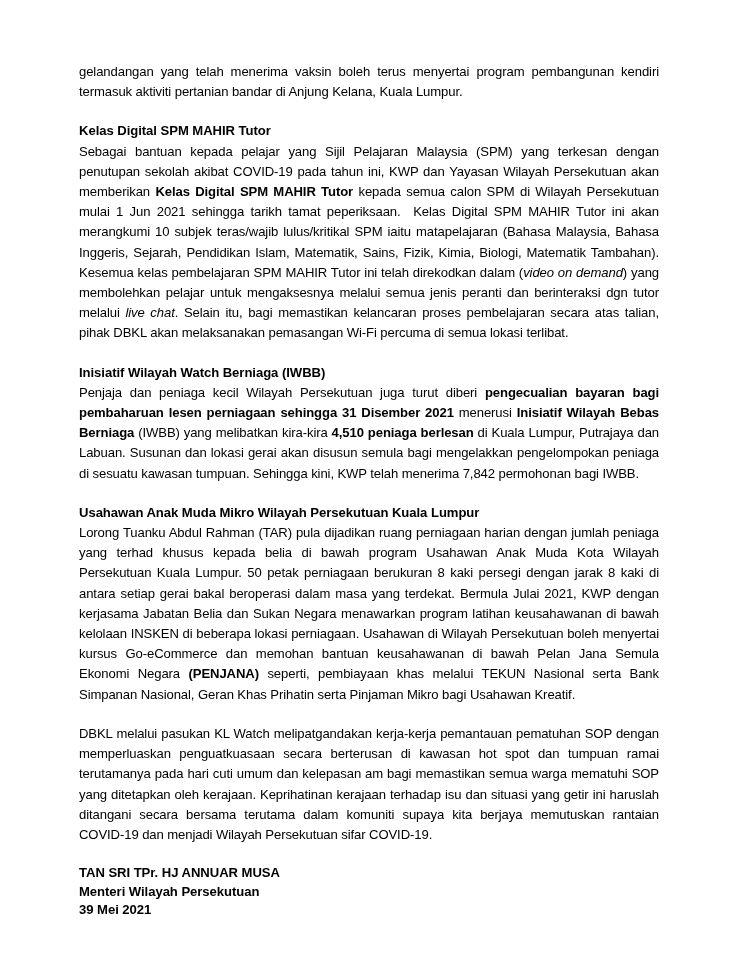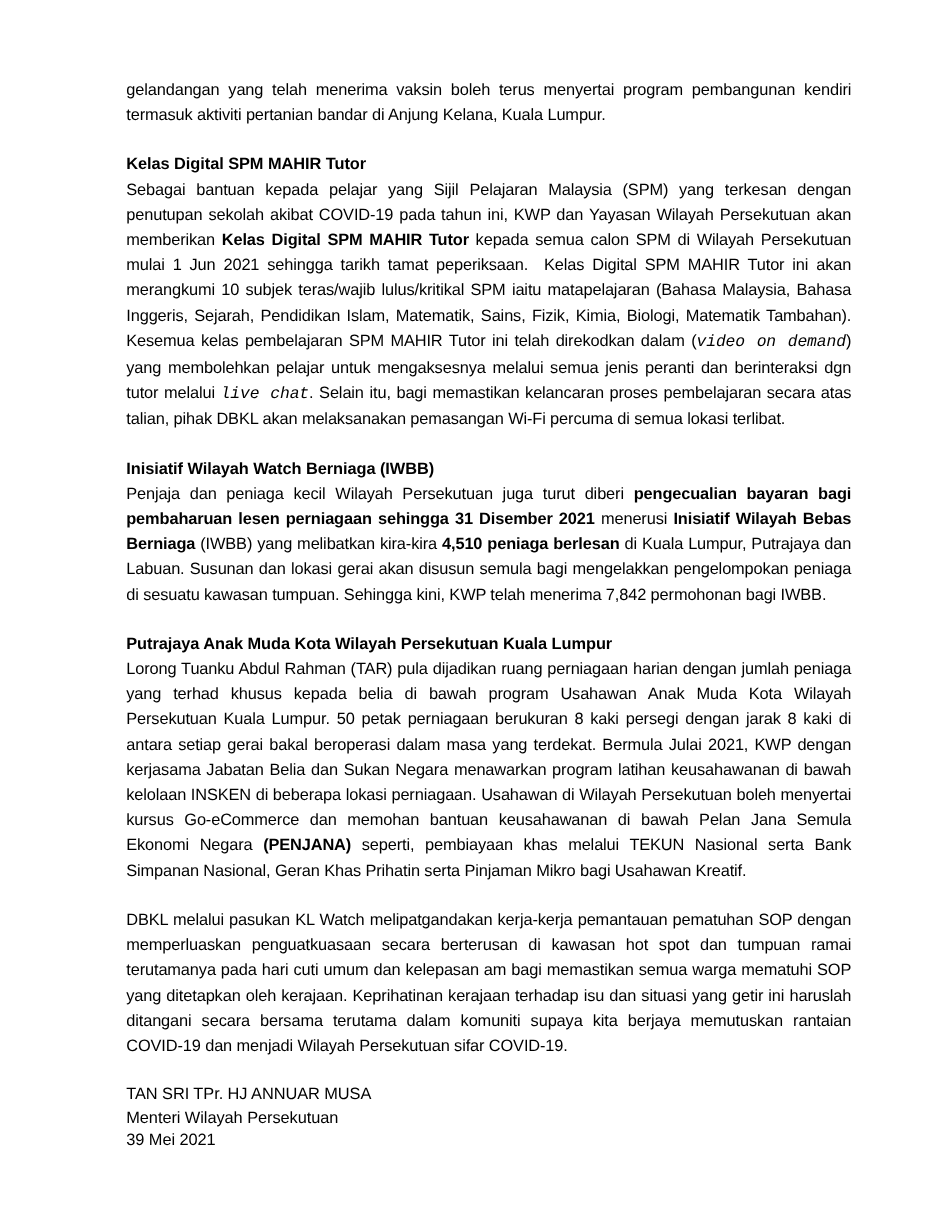--- a/index.html
+++ b/index.html
@@ -14,21 +14,21 @@
   .page {
     position: relative;
     width: 750px;
     height: 971px;
     background: #ffffff;
     overflow: hidden;
     box-sizing: border-box;
   }
   .doc-body {
     position: absolute;
-    left: 101px;
+    left: 79px;
     top: 62px;
     width: 580px;
   }
   p.para {
     margin: 0;
     font-size: 13.1px;
     line-height: 20.2px;
     text-align: justify;
     text-justify: inter-word;
     letter-spacing: -0.1px;
@@ -41,26 +41,26 @@
     text-align: left;
     letter-spacing: -0.05px;
   }
   .section-gap {
     height: 19px;
   }
   .sig {
     margin: 0;
     font-size: 13.1px;
     line-height: 18.6px;
-    font-weight: normal;
+    font-weight: bold;
     text-align: left;
     letter-spacing: -0.05px;
   }
   b, strong { font-weight: bold; }
-  i, em { font-style: italic; font-family: Liberation Mono, monospace; }
+  i, em { font-style: italic; }
 </style>
 </head>
 <body>
 
 <div class="page">
   <div class="doc-body">
 
     <p class="para">gelandangan yang telah menerima vaksin boleh terus menyertai program pembangunan kendiri termasuk aktiviti pertanian bandar di Anjung Kelana, Kuala Lumpur.</p>
 
     <div class="section-gap"></div>
@@ -68,21 +68,21 @@
     <h2 class="heading">Kelas Digital SPM MAHIR Tutor</h2>
     <p class="para">Sebagai bantuan kepada pelajar yang Sijil Pelajaran Malaysia (SPM) yang terkesan dengan penutupan sekolah akibat COVID-19 pada tahun ini, KWP dan Yayasan Wilayah Persekutuan akan memberikan <b>Kelas Digital SPM MAHIR Tutor</b> kepada semua calon SPM di Wilayah Persekutuan mulai 1 Jun 2021 sehingga tarikh tamat peperiksaan.&nbsp; Kelas Digital SPM MAHIR Tutor ini akan merangkumi 10 subjek teras/wajib lulus/kritikal SPM iaitu matapelajaran (Bahasa Malaysia, Bahasa Inggeris, Sejarah, Pendidikan Islam, Matematik, Sains, Fizik, Kimia, Biologi, Matematik Tambahan). Kesemua kelas pembelajaran SPM MAHIR Tutor ini telah direkodkan dalam (<i>video on demand</i>) yang membolehkan pelajar untuk mengaksesnya melalui semua jenis peranti dan berinteraksi dgn tutor melalui <i>live chat</i>. Selain itu, bagi memastikan kelancaran proses pembelajaran secara atas talian, pihak DBKL akan melaksanakan pemasangan Wi-Fi percuma di semua lokasi terlibat.</p>
 
     <div class="section-gap"></div>
 
     <h2 class="heading">Inisiatif Wilayah Watch Berniaga (IWBB)</h2>
     <p class="para">Penjaja dan peniaga kecil Wilayah Persekutuan juga turut diberi <b>pengecualian bayaran bagi pembaharuan lesen perniagaan sehingga 31 Disember 2021</b> menerusi <b>Inisiatif Wilayah Bebas Berniaga</b> (IWBB) yang melibatkan kira-kira <b>4,510 peniaga berlesan</b> di Kuala Lumpur, Putrajaya dan Labuan. Susunan dan lokasi gerai akan disusun semula bagi mengelakkan pengelompokan peniaga di sesuatu kawasan tumpuan. Sehingga kini, KWP telah menerima 7,842 permohonan bagi IWBB.</p>
 
     <div class="section-gap"></div>
 
-    <h2 class="heading">Putrajaya Anak Muda Kota Wilayah Persekutuan Kuala Lumpur</h2>
+    <h2 class="heading">Usahawan Anak Muda Mikro Wilayah Persekutuan Kuala Lumpur</h2>
     <p class="para">Lorong Tuanku Abdul Rahman (TAR) pula dijadikan ruang perniagaan harian dengan jumlah peniaga yang terhad khusus kepada belia di bawah program Usahawan Anak Muda Kota Wilayah Persekutuan Kuala Lumpur. 50 petak perniagaan berukuran 8 kaki persegi dengan jarak 8 kaki di antara setiap gerai bakal beroperasi dalam masa yang terdekat. Bermula Julai 2021, KWP dengan kerjasama Jabatan Belia dan Sukan Negara menawarkan program latihan keusahawanan di bawah kelolaan INSKEN di beberapa lokasi perniagaan. Usahawan di Wilayah Persekutuan boleh menyertai kursus Go-eCommerce dan memohan bantuan keusahawanan di bawah Pelan Jana Semula Ekonomi Negara <b>(PENJANA)</b> seperti, pembiayaan khas melalui TEKUN Nasional serta Bank Simpanan Nasional, Geran Khas Prihatin serta Pinjaman Mikro bagi Usahawan Kreatif.</p>
 
     <div class="section-gap"></div>
 
     <p class="para">DBKL melalui pasukan KL Watch melipatgandakan kerja-kerja pemantauan pematuhan SOP dengan memperluaskan penguatkuasaan secara berterusan di kawasan hot spot dan tumpuan ramai terutamanya pada hari cuti umum dan kelepasan am bagi memastikan semua warga mematuhi SOP yang ditetapkan oleh kerajaan. Keprihatinan kerajaan terhadap isu dan situasi yang getir ini haruslah ditangani secara bersama terutama dalam komuniti supaya kita berjaya memutuskan rantaian COVID-19 dan menjadi Wilayah Persekutuan sifar COVID-19.</p>
 
     <div class="section-gap"></div>
 
     <div>
       <p class="sig">TAN SRI TPr. HJ ANNUAR MUSA</p>

